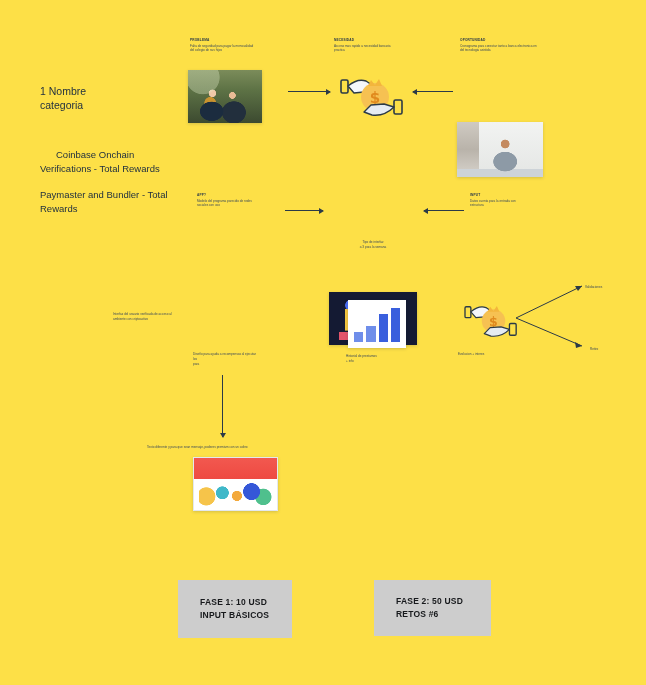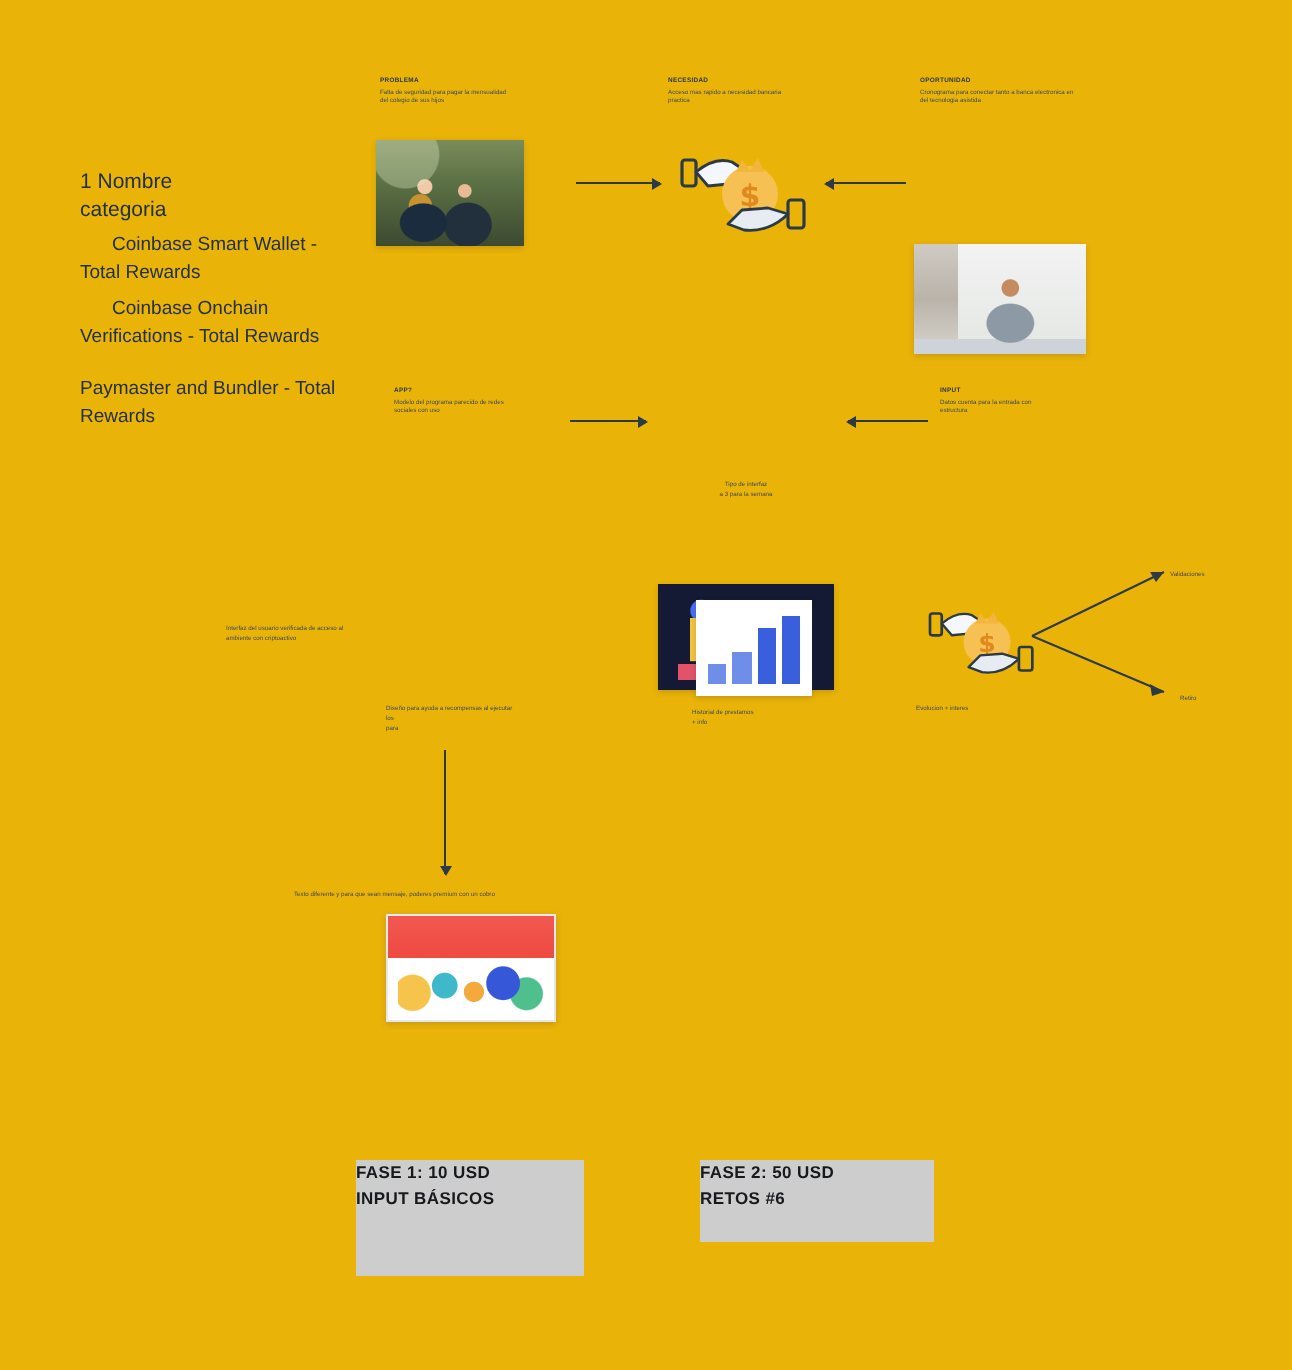--- a/index.html
+++ b/index.html
@@ -12,21 +12,21 @@
     height: 685px;
     position: relative;
     overflow: hidden;
     font-family: "Liberation Sans", sans-serif;
     color: #1d1d1f;
     background: #dce9f5;
   }
   .canvas {
     position: absolute;
     inset: 0;
-    background: #eab308;
+    background: #fde047;
     text-decoration: underline;
   }
 
   
   .sidebar-title {
     position: absolute;
     left: 40px; top: 84px;
     width: 130px;
     font-size: 10.5px;
     line-height: 1.35;
@@ -210,39 +210,39 @@
     border-right: 3px solid transparent;
     border-top: 5px solid #2b3a47;
   }
   .diag { position: absolute; overflow: visible; }
 
   
   .phase-box {
     position: absolute;
     background: #cdcdcd;
     display: flex;
-    align-items: flex-start;
+    align-items: center;
+    padding-left: 22px;
     box-sizing: border-box;
   }
   .phase-box .phase-text {
     font-size: 8.5px;
     font-weight: bold;
     line-height: 1.5;
     color: #17191c;
     letter-spacing: .2px;
   }
 </style>
 </head>
 <body>
 
 <div class="canvas">
 
   <div class="sidebar-title" style="white-space:pre-line;">1 Nombre
 categoria</div>
-  <div class="sidebar-item i0">Coinbase Smart Wallet - Total Rewards</div>
   <div class="sidebar-item i1">Coinbase Onchain Verifications - Total Rewards</div>
   <div class="sidebar-item i2">Paymaster and Bundler - Total Rewards</div>
 
   <div class="note" style="left:190px; top:38px; width:68px;">
     <div class="note-head">PROBLEMA</div>
     <div class="note-body">Falta de seguridad para pagar la mensualidad del colegio de sus hijos</div>
   </div>
 
   <div class="media shadowed photo-family" style="left:188px; top:70px; width:74px; height:53px;"></div>
 
@@ -352,20 +352,20 @@
 
   <div class="caption" style="left:147px; top:445px; width:190px;">Texto diferente y para que sean mensaje, poderes premium con un cobro</div>
 
   <div class="phase-box" style="left:178px; top:580px; width:114px; height:58px;">
     <div class="phase-text">
       <div>FASE 1: 10 USD</div>
       <div>INPUT BÁSICOS</div>
     </div>
   </div>
 
-  <div class="phase-box" style="left:350px; top:580px; width:117px; height:41px;">
+  <div class="phase-box" style="left:374px; top:580px; width:117px; height:56px;">
     <div class="phase-text">
       <div>FASE 2: 50 USD</div>
       <div>RETOS #6</div>
     </div>
   </div>
 
 </div>
 
 </body></html>

